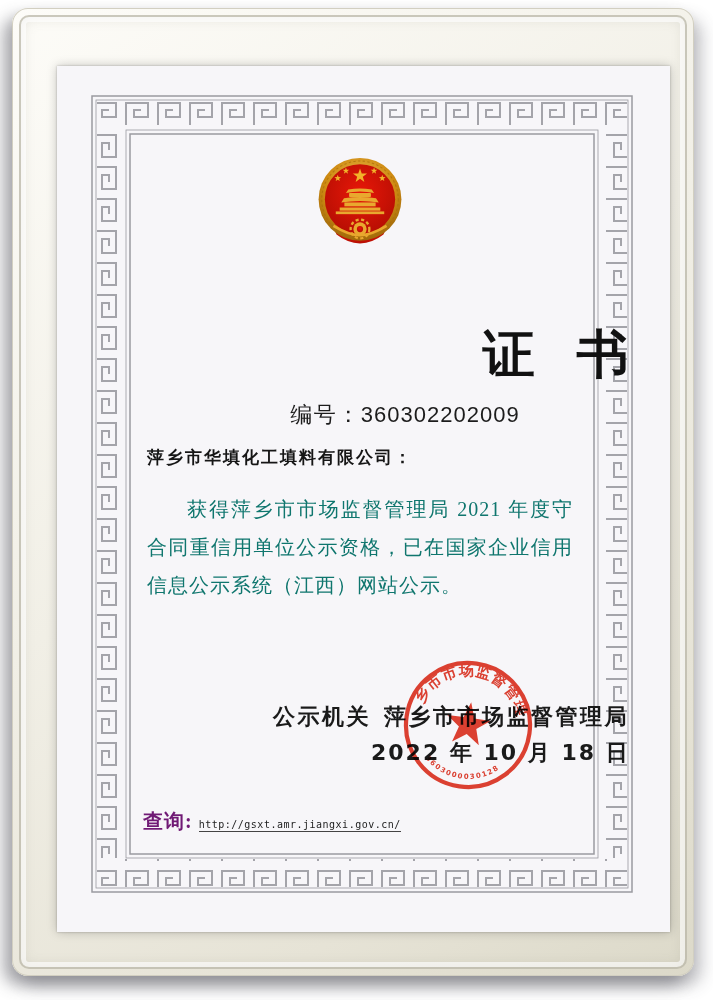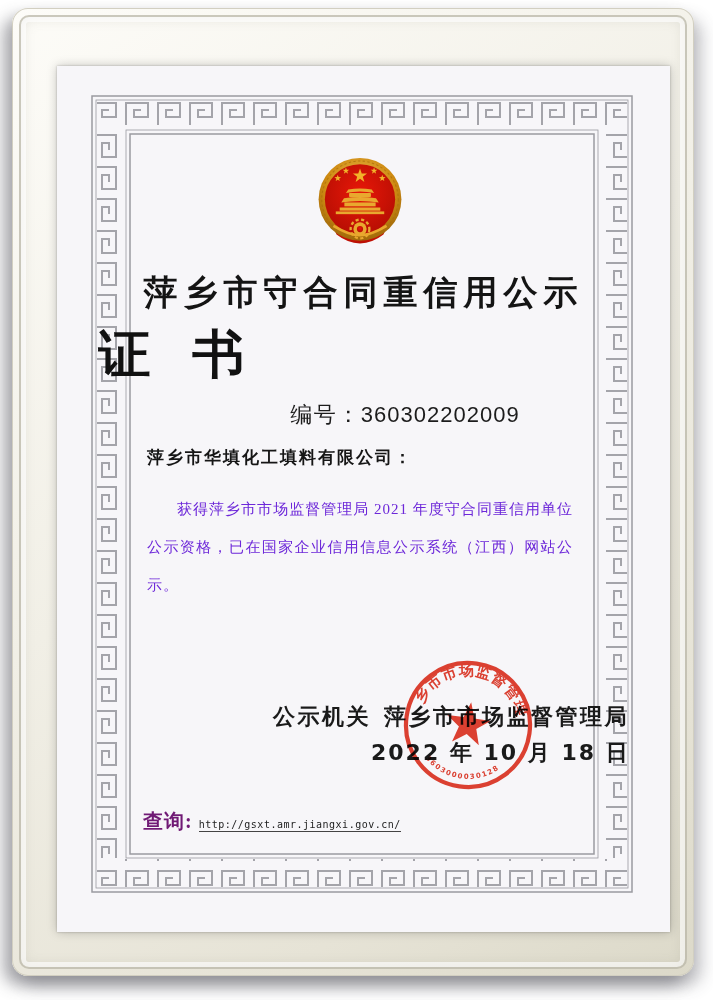--- a/index.html
+++ b/index.html
@@ -14,30 +14,30 @@
          border:2px solid rgba(186,183,168,.75);
          box-shadow:inset 0 0 0 5px rgba(255,255,255,.65), inset 0 0 14px rgba(120,118,104,.25);}
   
   .paper{position:absolute;left:57px;top:66px;width:613px;height:866px;background:#f7f6f9;
          box-shadow:0 0 2px rgba(0,0,0,.25), 0 0 10px rgba(0,0,0,.22);}
   .meander{position:absolute;left:0;top:0;width:613px;height:866px;}
   .emblem{position:absolute;left:253px;top:82px;width:100px;height:112px;}
   .title{position:absolute;left:0;top:204px;width:613px;margin:0;text-align:center;
          font-size:34px;font-weight:800;color:#141414;letter-spacing:6px;
          font-family:"DejaVu Sans","Liberation Sans",sans-serif;}
-  .doc-type{position:absolute;left:0;top:254px;width:613px;text-align:left;
+  .doc-type{position:absolute;left:0;top:254px;width:613px;text-align:right;
          font-size:52px;font-weight:900;color:#111;letter-spacing:.8em;padding-left:.8em;
          box-sizing:border-box;font-family:"DejaVu Sans","Liberation Sans",sans-serif;}
   .serial{position:absolute;left:0;top:334px;width:696px;text-align:center;
          font-size:22px;color:#1c1c1c;letter-spacing:1.5px;}
   .serial-val{font-family:"Liberation Sans","DejaVu Sans",sans-serif;letter-spacing:1px;}
   .recipient{position:absolute;left:90px;top:380px;font-size:17px;font-weight:700;
          color:#161616;letter-spacing:2px;}
   .body-text{position:absolute;left:90px;top:424px;width:426px;margin:0;
-         font-size:15px;line-height:38px;color:#6d28d9;letter-spacing:1px;
+         font-size:20px;line-height:38px;color:#0f766e;letter-spacing:1px;
          text-indent:2em;text-align:justify;}
   .issuer{position:absolute;left:216px;top:636px;font-size:22px;font-weight:600;
          color:#1a1a1a;letter-spacing:2.5px;white-space:nowrap;
          font-family:"DejaVu Sans","Liberation Sans",sans-serif;}
   .issuer-label{margin-right:13px;}
   .date-line{position:absolute;left:314px;top:672px;font-size:22px;font-weight:600;
          color:#1a1a1a;letter-spacing:2px;white-space:nowrap;
          font-family:"DejaVu Sans","Liberation Sans",sans-serif;}
   .query{position:absolute;left:86px;top:742px;white-space:nowrap;}
   .q-label{font-size:20px;font-weight:700;color:#701a75;letter-spacing:1px;}
@@ -111,21 +111,20 @@
         <rect x="44" y="62" width="40" height="5"></rect>
         <rect x="38" y="68.5" width="52" height="4"></rect>
         <rect x="33" y="73.5" width="62" height="3.5"></rect>
       </g>
       <path d="M30,92 Q50,104 64,104 Q78,104 98,92" fill="none" stroke="#e9a82e" stroke-width="3.5"></path>
       <circle cx="64" cy="96" r="12" fill="none" stroke="#e9a82e" stroke-width="3" stroke-dasharray="4 3.2"></circle>
       <circle cx="64" cy="96" r="8.5" fill="#e9a82e"></circle>
       <circle cx="64" cy="96" r="4" fill="url(#redG)"></circle>
     </svg>
 
-    <h1 class="title">萍乡市守合同重信用公示</h1>
 
     <div class="doc-type">证书</div>
 
     <div class="serial"><span>编号：</span><span class="serial-val">360302202009</span></div>
 
     <div class="recipient">萍乡市华填化工填料有限公司：</div>
 
     <p class="body-text">获得萍乡市市场监督管理局 2021 年度守合同重信用单位公示资格，已在国家企业信用信息公示系统（江西）网站公示。</p>
 
     <div class="issuer"><span class="issuer-label">公示机关</span><span class="issuer-name">萍乡市市场监督管理局</span></div>

